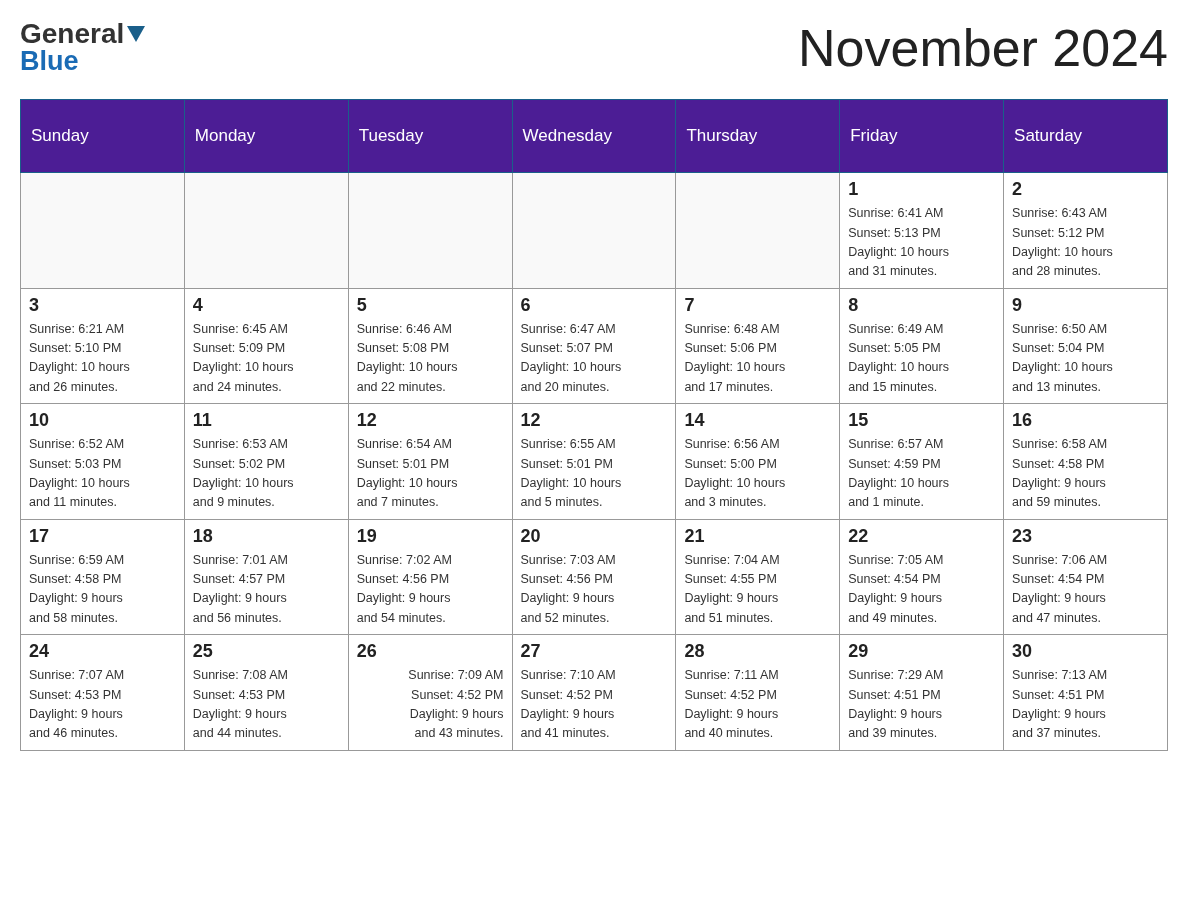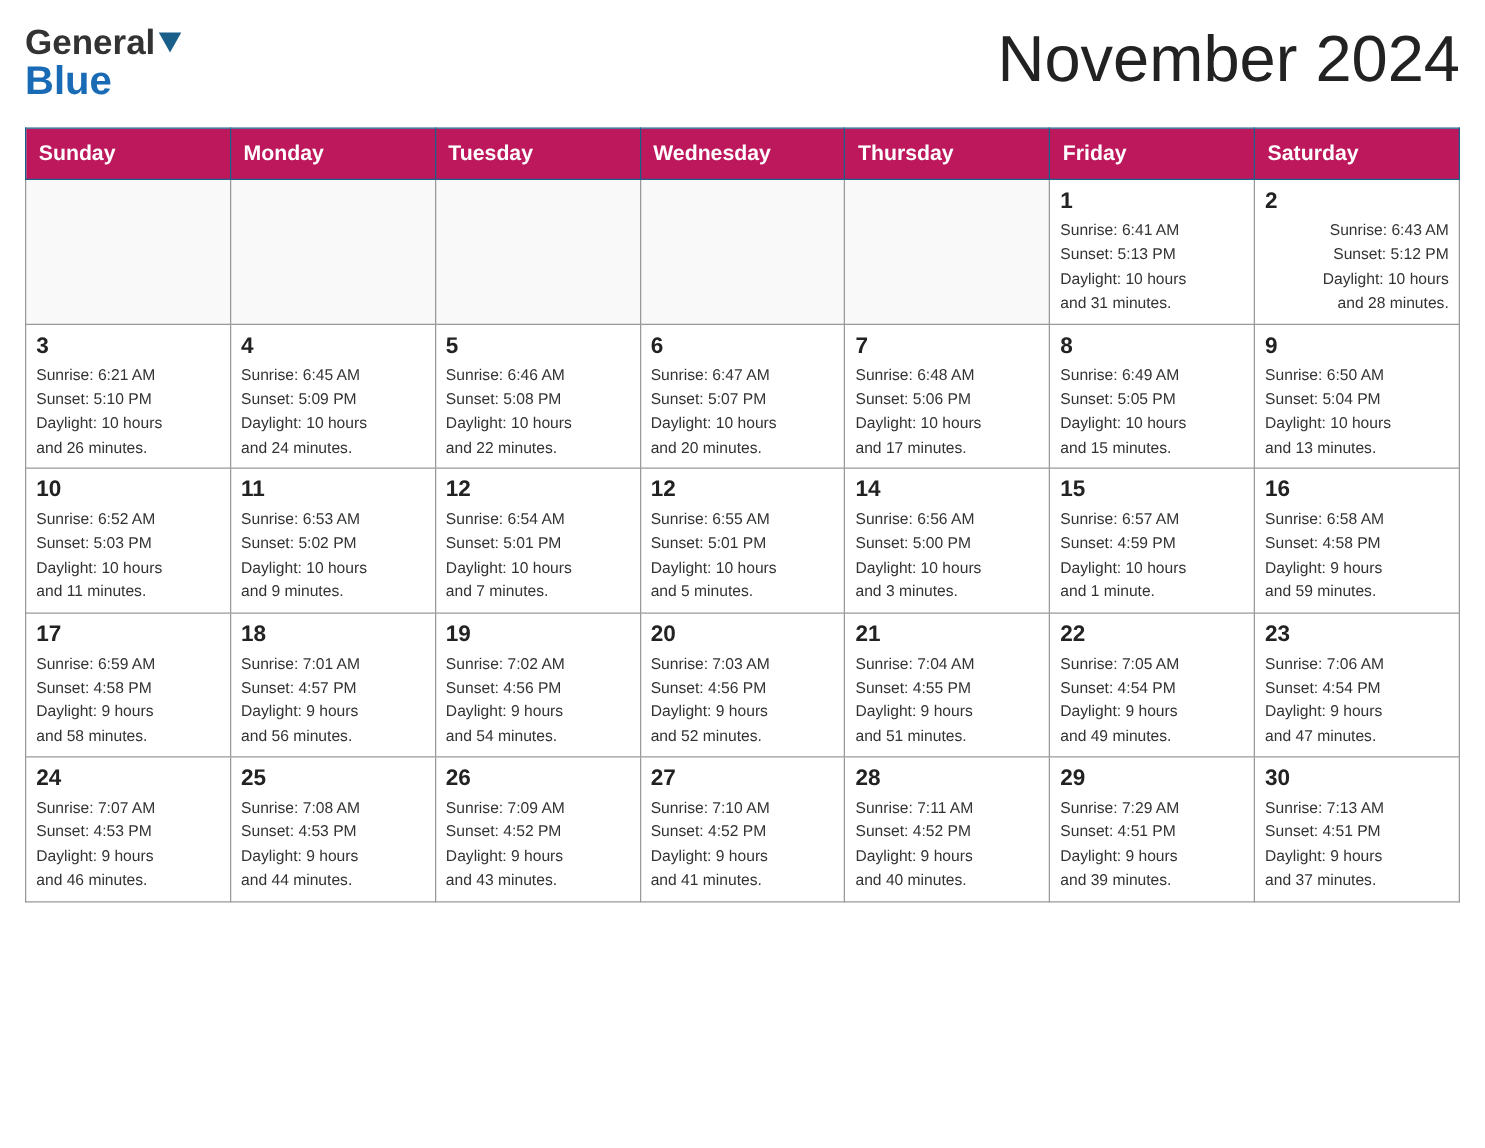--- a/index.html
+++ b/index.html
@@ -22,21 +22,21 @@
       flex-direction: column;
       align-items: flex-start;
     }
     .logo-general {
       font-size: 28px;
       font-weight: bold;
       color: #333;
       line-height: 1;
     }
     .logo-blue {
-      font-size: 32px;
+      font-size: 27px;
       font-weight: bold;
       color: #1a6bb5;
       line-height: 1;
       display: flex;
       align-items: center;
     }
     .title-section {
       text-align: left;
     }
     .month-year {
@@ -49,26 +49,26 @@
       font-size: 22px;
       color: #555;
       font-weight: 400;
     }
     .calendar {
       width: 100%;
       border-collapse: collapse;
       margin-top: 10px;
     }
     .calendar th {
-      background: #be185d;
+      background: #4c1d95;
       color: #fff;
       text-align: left;
-      padding: 10px 10px;
+      padding: 26px 10px;
       font-size: 17px;
-      font-weight: 700;
+      font-weight: 400;
       border: 1px solid #1a5f8a;
     }
     .calendar td {
       border: 1px solid #999;
       vertical-align: top;
       padding: 6px 8px;
       width: calc(100%/7);
       min-height: 110px;
     }
     .day-num {
@@ -123,21 +123,21 @@
           <td class="empty-cell"></td>
           <td>
             <div class="day-num">1</div>
             <div class="day-info" style="white-space: pre-line;">Sunrise: 6:41 AM
 Sunset: 5:13 PM
 Daylight: 10 hours
 and 31 minutes.</div>
           </td>
           <td>
             <div class="day-num">2</div>
-            <div class="day-info" style="white-space: pre-line; text-align: right;">Sunrise: 6:43 AM
+            <div class="day-info" style="white-space: pre-line;">Sunrise: 6:43 AM
 Sunset: 5:12 PM
 Daylight: 10 hours
 and 28 minutes.</div>
           </td>
         </tr>
         <tr>
           <td>
             <div class="day-num">3</div>
             <div class="day-info" style="white-space: pre-line;">Sunrise: 6:21 AM
 Sunset: 5:10 PM
@@ -299,21 +299,21 @@
           </td>
           <td>
             <div class="day-num">25</div>
             <div class="day-info" style="white-space: pre-line;">Sunrise: 7:08 AM
 Sunset: 4:53 PM
 Daylight: 9 hours
 and 44 minutes.</div>
           </td>
           <td>
             <div class="day-num">26</div>
-            <div class="day-info" style="white-space: pre-line;">Sunrise: 7:09 AM
+            <div class="day-info" style="white-space: pre-line; text-align: right;">Sunrise: 7:09 AM
 Sunset: 4:52 PM
 Daylight: 9 hours
 and 43 minutes.</div>
           </td>
           <td>
             <div class="day-num">27</div>
             <div class="day-info" style="white-space: pre-line;">Sunrise: 7:10 AM
 Sunset: 4:52 PM
 Daylight: 9 hours
 and 41 minutes.</div>

